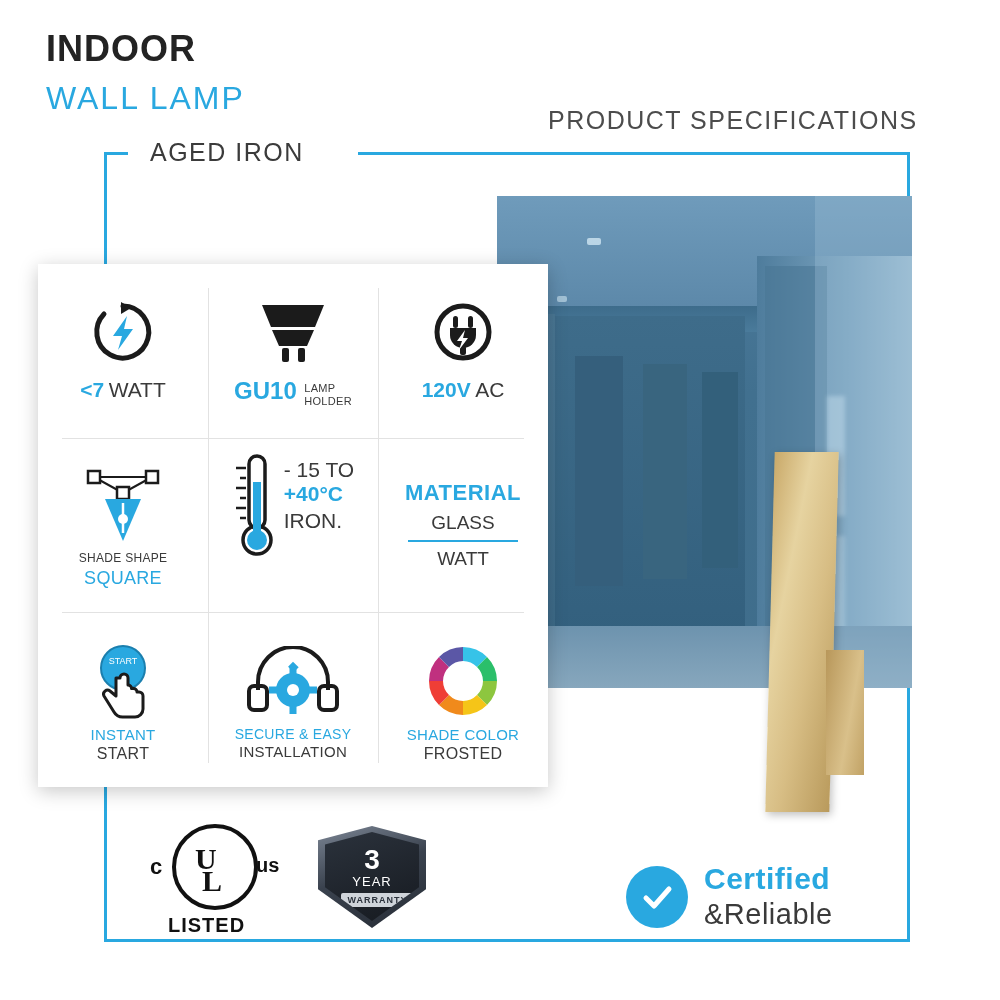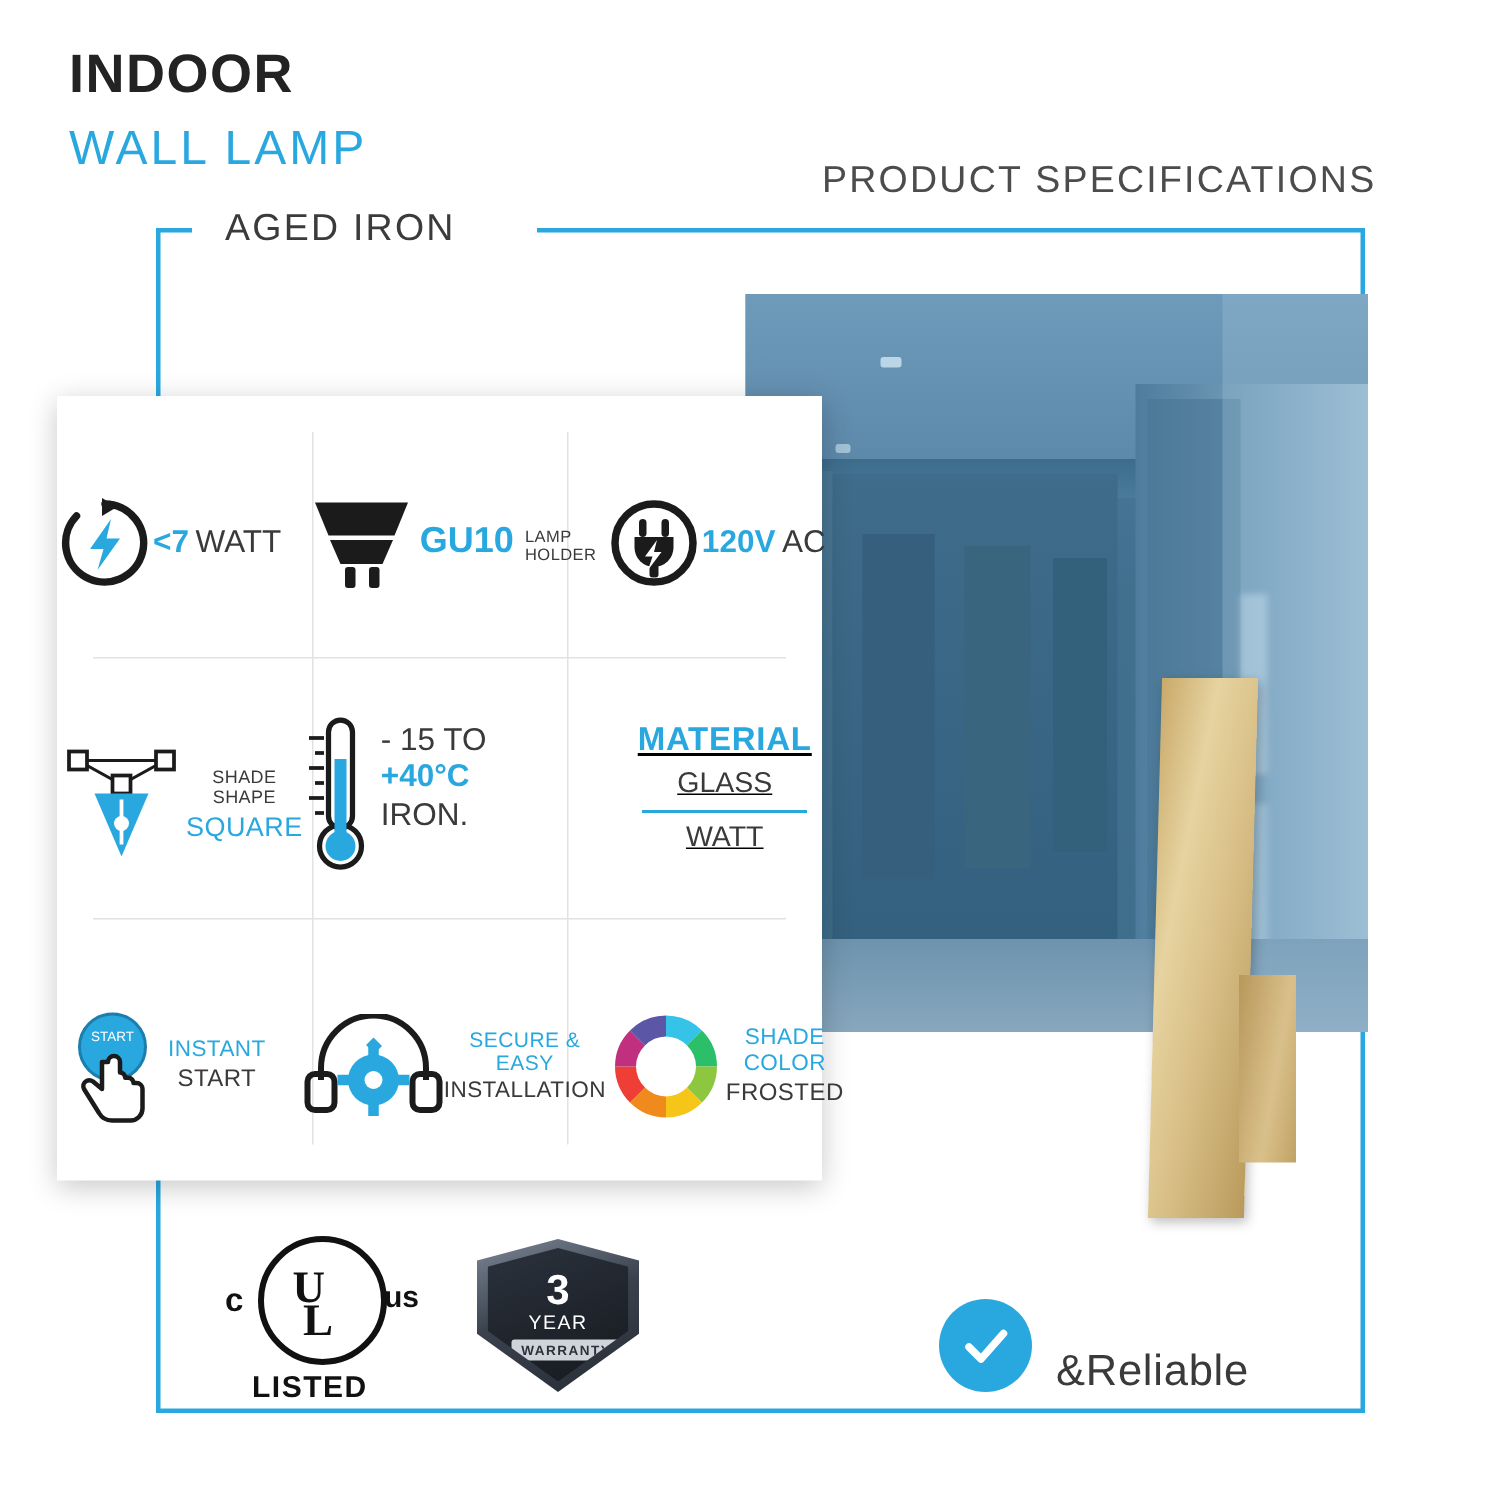--- a/index.html
+++ b/index.html
@@ -83,21 +83,21 @@
   #spec-card{
     position:absolute;left:38px;top:264px;width:510px;height:523px;
     background:#fff;box-shadow:0 4px 18px rgba(0,0,0,.22);
     z-index:6;
   }
   #grid{
     position:absolute;inset:0;display:grid;
     grid-template-columns:1fr 1fr 1fr;grid-template-rows:1fr 1fr 1fr;
   }
   .cell{
-    display:flex;align-items:center;justify-content:flex-start;
+    display:flex;flex-direction:column;align-items:center;justify-content:flex-start;
     padding-top:22px;box-sizing:border-box;position:relative;
   }
   .cell .ico{height:92px;display:flex;align-items:center;justify-content:center;}
   .cell .cap{text-align:center;line-height:1.12;}
   .vline{position:absolute;top:24px;bottom:24px;width:1px;background:#e2e2e2;}
   .hline{position:absolute;left:24px;right:24px;height:1px;background:#e2e2e2;}
   #v1{left:170px;} #v2{left:340px;}
   #h1{top:174px;} #h2{top:348px;}
 
   .big{font-size:21px;color:#3a3a3a;}
@@ -274,21 +274,21 @@
         </div>
         <div style="margin-top:6px;text-align:left;">
           <div style="font-size:21px;font-weight:normal;color:#3a3a3a;line-height:1.15">- 15 TO</div>
           <div style="font-size:21px;font-weight:bold;color:#29a8e0;line-height:1.15">+40°C</div>
           <div style="font-size:21px;color:#3a3a3a;line-height:1.3">IRON.</div>
         </div>
       </div>
     </div>
 
     <div class="cell" style="justify-content:center;padding-top:0;">
-      <div style="text-align:center;text-decoration:underline;">
+      <div style="text-align:center;">
         <div style="font-size:22px;font-weight:bold;color:#29a8e0;letter-spacing:.5px;">MATERIAL</div>
         <div style="font-size:19px;color:#3a3a3a;margin-top:6px;">GLASS</div>
         <div style="width:110px;height:2px;background:#29a8e0;margin:6px auto;"></div>
         <div style="font-size:19px;color:#3a3a3a;">WATT</div>
       </div>
     </div>
 
     <div class="cell">
       <div class="ico">
         <svg width="74" height="78" viewBox="0 0 74 78">
@@ -370,14 +370,15 @@
     <div id="w-band">WARRANTY</div>
   </div>
 </div>
 
 <div id="certified">
   <div id="cert-circle">
     <svg id="cert-check" viewBox="0 0 32 32">
       <path d="M5 17 L13 25 L28 8" fill="none" stroke="#ffffff" stroke-width="5" stroke-linecap="round" stroke-linejoin="round"></path>
     </svg>
   </div>
+  <div id="cert-title">Certified</div>
   <div id="cert-sub">&amp;Reliable</div>
 </div>
 
 </body></html>

